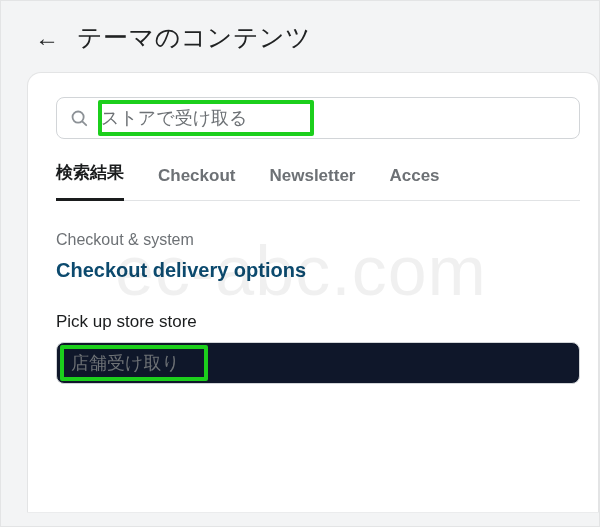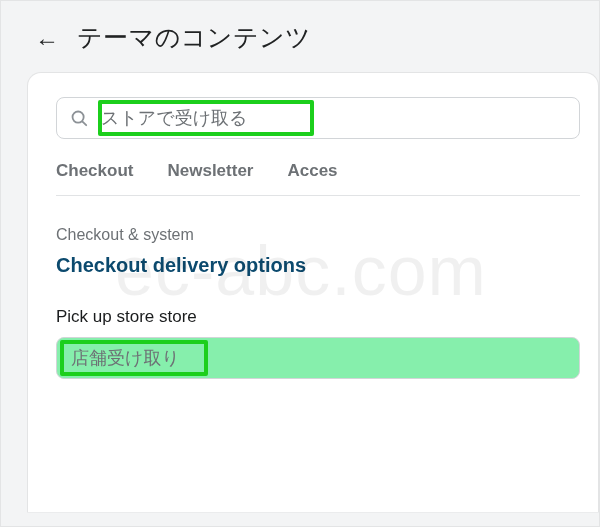--- a/index.html
+++ b/index.html
@@ -116,21 +116,21 @@
     }
     .field-wrap { position: relative; width: 100%; }
     .field-input {
       width: 100%;
       height: 42px;
       border: 1px solid #d2d5d8;
       border-radius: 8px;
       padding: 0 14px;
       font-size: 18px;
       color: #6d7175;
-      background:#86efac;
+      background:#0f172a;
       outline:none;
     }
     .hl-green-small {
       position: absolute;
       left: 4px;
       top: 3px;
       width: 148px;
       height: 36px;
       border: 4px solid #1ccf1c;
       border-radius: 2px;
@@ -165,20 +165,21 @@
       <svg width="18" height="18" viewBox="0 0 20 20" fill="none">
         <circle cx="9" cy="9" r="6.2" stroke="#8c9196" stroke-width="2"></circle>
         <line x1="14.2" y1="14.2" x2="18" y2="18" stroke="#8c9196" stroke-width="2" stroke-linecap="round"></line>
       </svg>
     </span>
     <input class="search-input" value="ストアで受け取る" style="">
     <div class="hl-green-big"></div>
   </div>
 
   <div class="tabs">
+    <div class="tab active">検索結果</div>
     <div class="tab">Checkout</div>
     <div class="tab">Newsletter</div>
     <div class="tab">Acces</div>
   </div>
 
   <div class="content">
     <div class="section-kicker">Checkout &amp; system</div>
     <div class="section-title">Checkout delivery options</div>
 
     <div class="field-label">Pick up store store</div>

